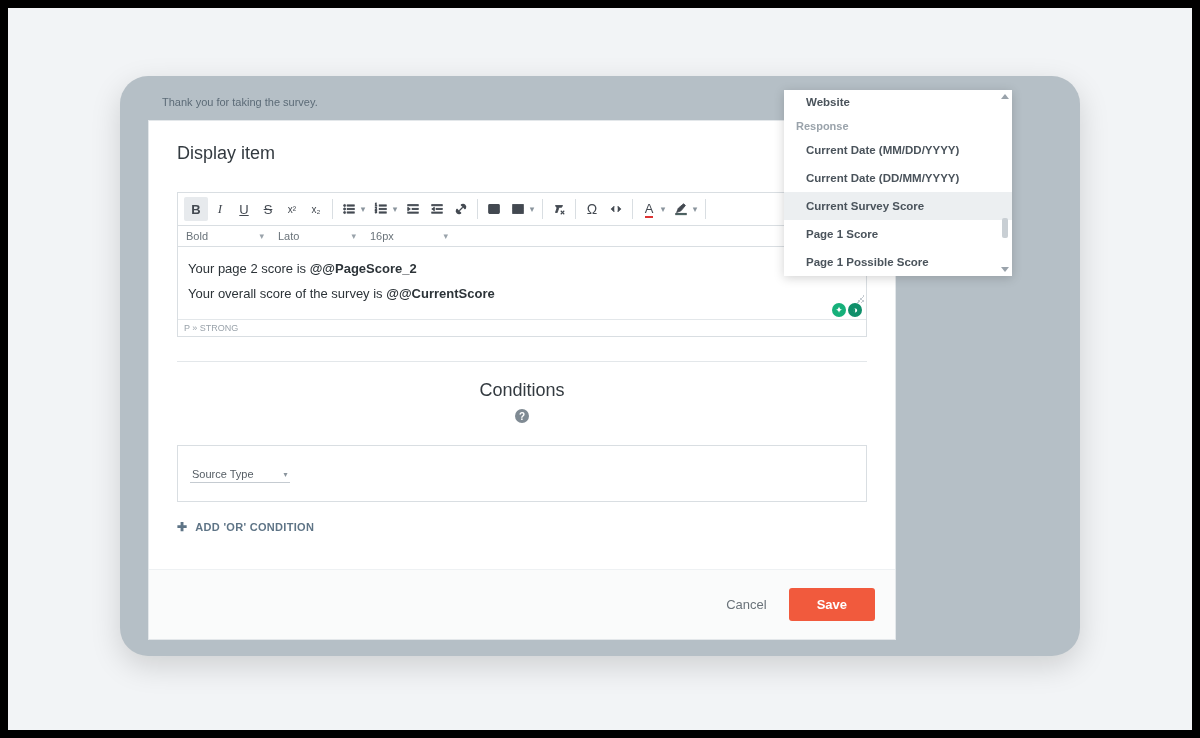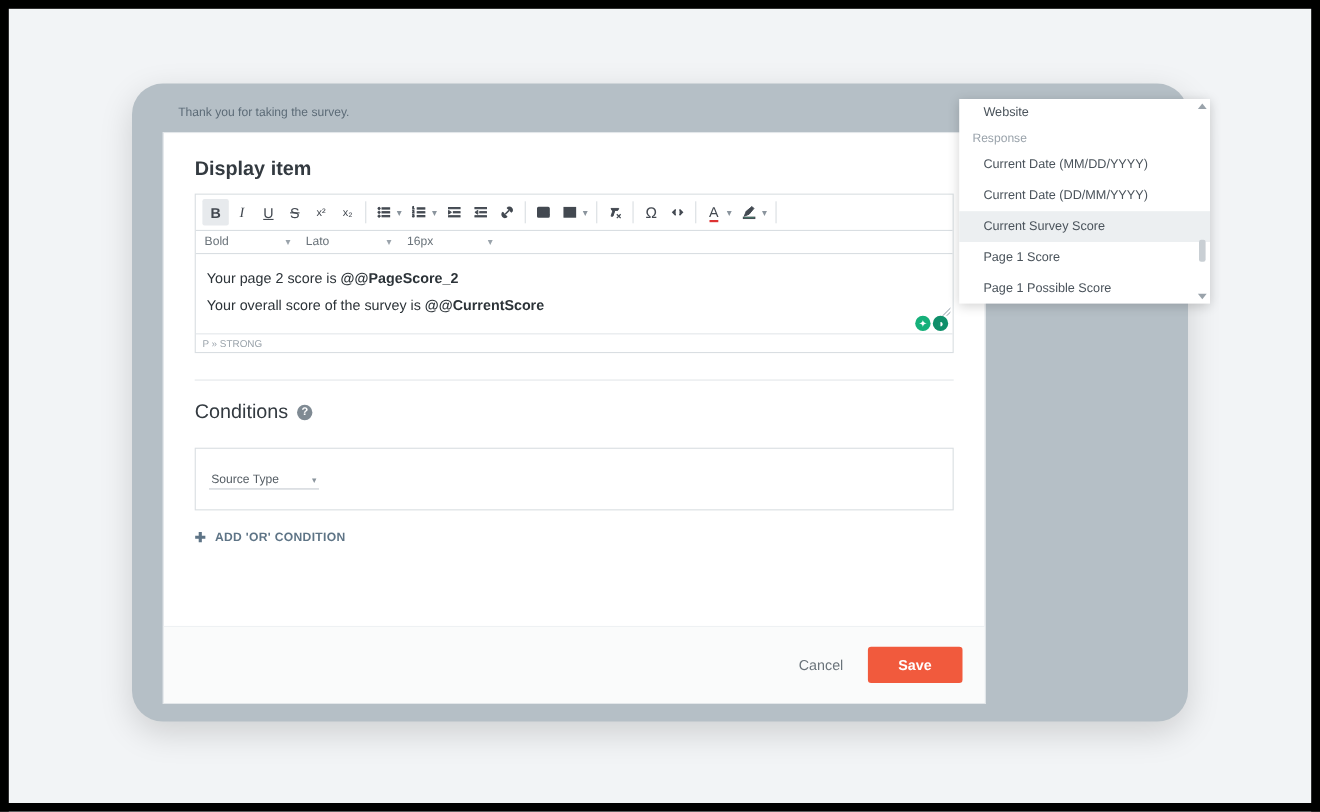--- a/index.html
+++ b/index.html
@@ -44,22 +44,22 @@
     border:1px solid #e3e7ea;
     display:flex;
     flex-direction:column;
   }
   .panel-body {
     flex:1 1 auto;
     padding:22px 28px 0 28px;
     overflow:hidden;
   }
   h2.section {
-    font-size:18px; font-weight:700; color:#333a40;
-    margin-bottom:12px;
+    font-size:18px; font-weight:400; color:#333a40;
+    margin-bottom:28px;
   }
   
   .editor {
     border:1px solid #d9dee2;
   }
   .toolbar {
     display:flex; align-items:center;
     border-bottom:1px solid #d9dee2;
     padding:4px 6px;
     gap:0;
@@ -119,20 +119,21 @@
       linear-gradient(135deg, transparent 60%, #c5cbd1 60%, #c5cbd1 70%, transparent 70%, transparent 80%, #c5cbd1 80%, #c5cbd1 90%, transparent 90%);
   }
   hr.sep {
     border:none; border-top:1px solid #e3e7ea;
     margin:24px 0 18px 0;
   }
   .cond-title {
     display:flex; align-items:center; gap:8px;
     font-size:18px; font-weight:500; color:#333a40;
     margin-bottom:22px;
+    flex-direction:column;
   }
   .help-icon{
     width:14px;height:14px;border-radius:50%;
     background:#7f8a93;color:#fff;font-size:10px;font-weight:700;
     display:flex;align-items:center;justify-content:center;
   }
   .cond-box {
     border:1px solid #d9dee2;
     padding:18px 12px;
   }
@@ -161,26 +162,27 @@
   .btn-cancel { color:#6a737a; font-size:13px; cursor:pointer; }
   .btn-save {
     background:#f15a3d; color:#fff; font-weight:600;
     border:none; border-radius:3px;
     padding:9px 28px; font-size:13px; cursor:pointer;
   }
 
   
   .dropdown {
     position:absolute;
-    left:872px; top:90px;
+    left:784px; top:90px;
     width:228px;
     background:#fff;
     box-shadow:0 2px 10px rgba(0,0,0,.18);
     font-size:11.5px;
     color:#4a535b;
+    font-weight:bold;
   }
   .dd-item, .dd-group {
     padding:8px 22px;
     cursor:pointer;
   }
   .dd-item.top{ padding-top:6px; }
   .dd-group { color:#9aa3ab; cursor:default; padding-top:4px; padding-bottom:4px; font-size:11px; padding-left:12px;}
   .dd-item.sel { background:#eceff1;text-align:center; }
   .dd-scroll {
     position:absolute; right:3px; top:4px; bottom:4px; width:8px;

